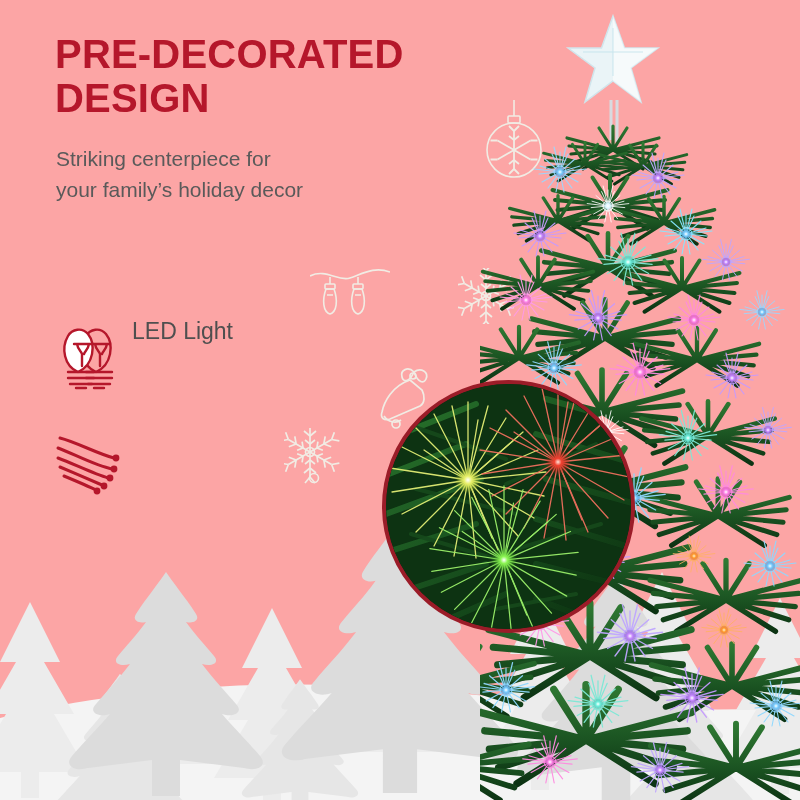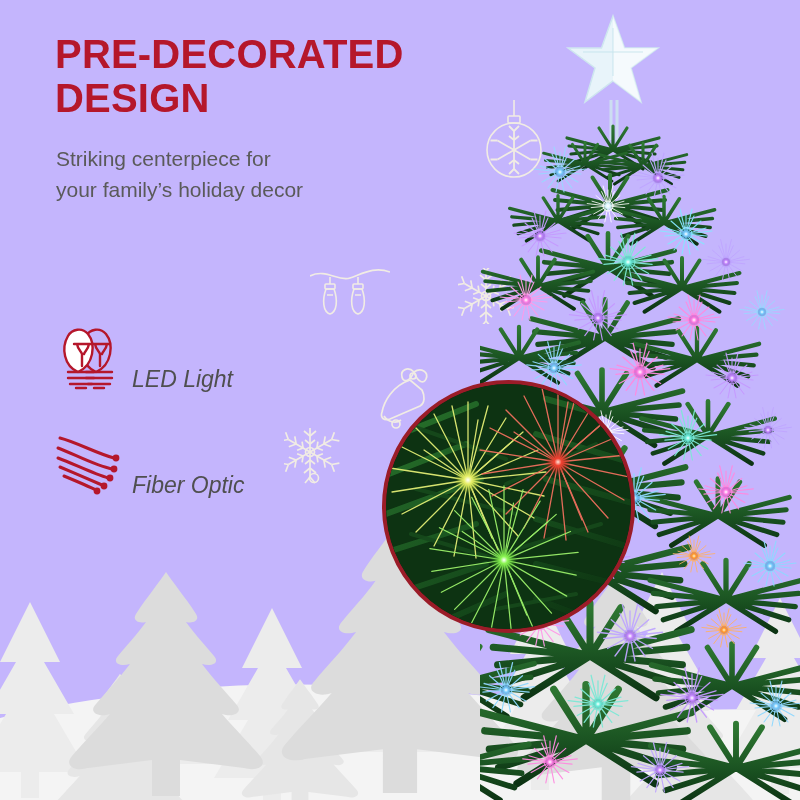--- a/index.html
+++ b/index.html
@@ -1,36 +1,36 @@
 <!DOCTYPE html>
 <html><head>
 <meta charset="utf-8">
 <style>
   html,body{margin:0;padding:0;}
   body{width:800px;height:800px;overflow:hidden;background:#ffffff;
        font-family:"Liberation Sans","DejaVu Sans",sans-serif;}
-  #stage{position:relative;width:800px;height:800px;overflow:hidden;background:#c4b5fd;}
+  #stage{position:relative;width:800px;height:800px;overflow:hidden;background:#fca5a5;}
 
   
   .bg-layer{position:absolute;left:0;top:0;width:800px;height:800px;}
 
   
   .wm{position:absolute;}
 
   
   #headline{position:absolute;left:55px;top:32px;width:440px;}
   #headline .h1{
     color:#b5172b;font-size:40px;line-height:44px;font-weight:bold;
     letter-spacing:.2px;margin:0;white-space:pre-line;
   }
   #subtitle{position:absolute;left:56px;top:143px;width:400px;
     color:#5a5a5a;font-size:21px;line-height:31px;white-space:pre-line;font-weight:300;}
 
   
-  .feature{position:absolute;display:flex;align-items:flex-end;font-style:italic;}
+  .feature{position:absolute;display:flex;align-items:flex-start;}
   .feature .ficon{width:86px;flex:0 0 86px;display:flex;align-items:center;justify-content:center;}
   .feature .flabel{color:#4f4f4f;font-size:23px;line-height:26px;font-weight:300;}
   #feature-led{left:46px;top:318px;}
   #feature-fiber{left:46px;top:432px;}
 
   
   #tree-photo{position:absolute;right:0;top:0;width:320px;height:800px;overflow:hidden;}
 
   
   #zoom-inset{position:absolute;left:382px;top:380px;width:253px;height:253px;
@@ -556,16 +556,15 @@
         </g>
         <g fill="#b5172b">
           <circle cx="66" cy="26" r="3.4"></circle>
           <circle cx="64" cy="37" r="3.4"></circle>
           <circle cx="60" cy="46" r="3.4"></circle>
           <circle cx="54" cy="54" r="3.4"></circle>
           <circle cx="47" cy="59" r="3.4"></circle>
         </g>
       </svg>
     </span>
-    <span class="flabel">Fiber Optic</span>
   </div>
 
 </div>
 
 </body></html>

